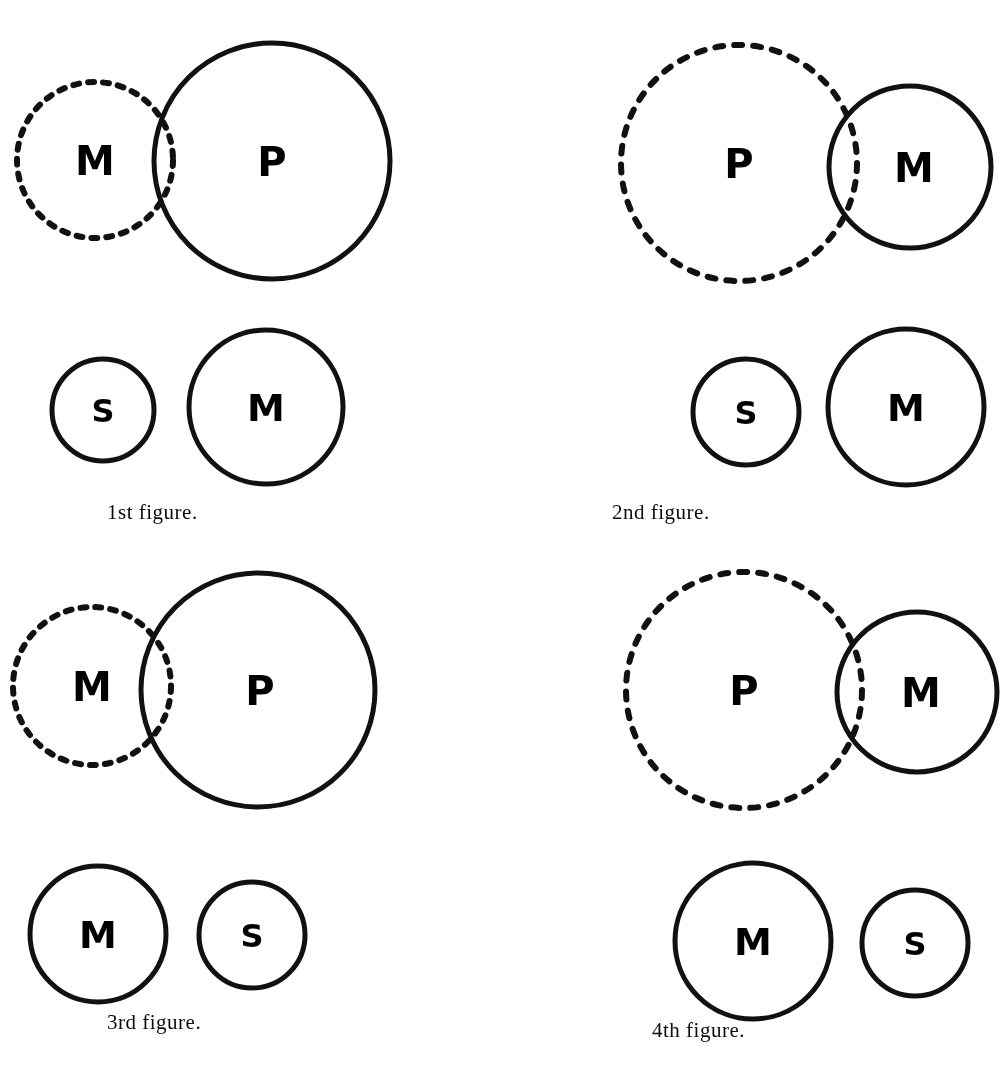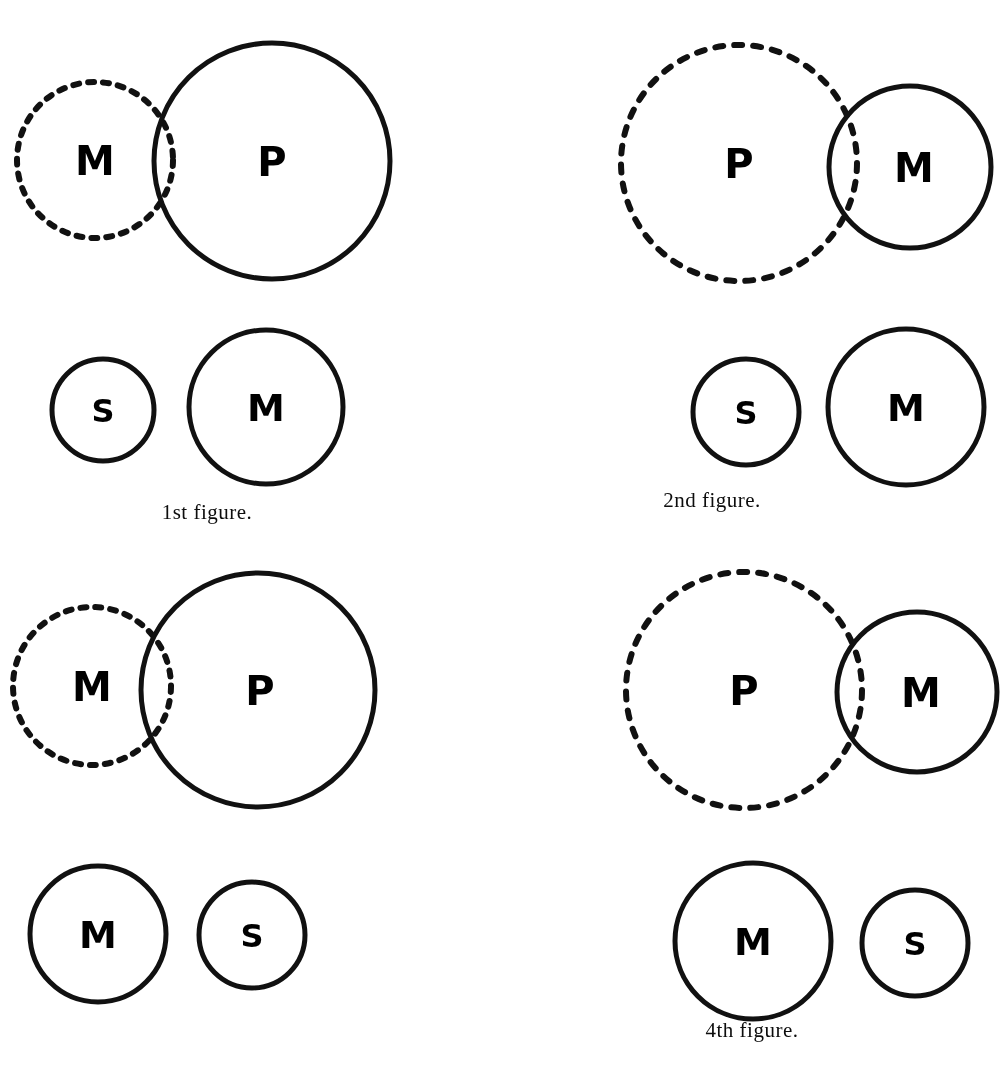--- a/index.html
+++ b/index.html
@@ -44,21 +44,21 @@
     text-anchor: middle;
     dominant-baseline: central;
   }
   .figure-caption {
     position: absolute;
     font-family: "Liberation Serif", serif;
     font-size: 21px;
     letter-spacing: 0.5px;
     color: #0d0d0d;
     white-space: nowrap;
-    text-align: center;
+    text-align: left;
   }
 </style>
 </head>
 <body>
 
 <div id="figure-sheet">
 
   <div class="figure-panel" style="left:0px; top:0px; width:500px; height:540px;">
     <svg class="diagram-svg" width="500" height="540" viewBox="0 0 500 540">
 
@@ -81,36 +81,37 @@
       <circle class="circle-dashed" cx="739" cy="163" r="118" stroke-width="6" stroke-dasharray="8 11"></circle>
       <circle class="circle-solid" cx="910" cy="167" r="81" stroke-width="5"></circle>
       <text class="term-label" x="739" y="164" font-size="40">P</text>
       <text class="term-label" x="914" y="168" font-size="40">M</text>
 
       <circle class="circle-solid" cx="746" cy="412" r="53" stroke-width="5"></circle>
       <circle class="circle-solid" cx="906" cy="407" r="78" stroke-width="5"></circle>
       <text class="term-label" x="746" y="413" font-size="32">S</text>
       <text class="term-label" x="906" y="408" font-size="38">M</text>
     </svg>
-    <div class="figure-caption" style="left:112px; top:488px; width:200px;">2nd figure.</div>
+    <div class="figure-caption" style="left:112px; top:500px; width:200px;">2nd figure.</div>
   </div>
 
   <div class="figure-panel" style="left:0px; top:540px; width:500px; height:525px;">
     <svg class="diagram-svg" width="500" height="525" viewBox="0 540 500 525">
 
       <circle class="circle-dashed" cx="92" cy="686" r="79" stroke-width="6" stroke-dasharray="6 9"></circle>
       <circle class="circle-solid" cx="258" cy="690" r="117" stroke-width="5"></circle>
       <text class="term-label" x="92" y="687" font-size="40">M</text>
       <text class="term-label" x="260" y="691" font-size="40">P</text>
 
       <circle class="circle-solid" cx="98" cy="934" r="68" stroke-width="5"></circle>
       <circle class="circle-solid" cx="252" cy="935" r="53" stroke-width="5"></circle>
       <text class="term-label" x="98" y="935" font-size="38">M</text>
       <text class="term-label" x="252" y="936" font-size="32">S</text>
     </svg>
+    <div class="figure-caption" style="left:107px; top:470px; width:200px;">3rd figure.</div>
   </div>
 
   <div class="figure-panel" style="left:500px; top:540px; width:500px; height:525px;">
     <svg class="diagram-svg" width="500" height="525" viewBox="500 540 500 525">
 
       <circle class="circle-dashed" cx="744" cy="690" r="118" stroke-width="6" stroke-dasharray="8 11"></circle>
       <circle class="circle-solid" cx="917" cy="692" r="80" stroke-width="5"></circle>
       <text class="term-label" x="744" y="691" font-size="40">P</text>
       <text class="term-label" x="921" y="693" font-size="40">M</text>
 

